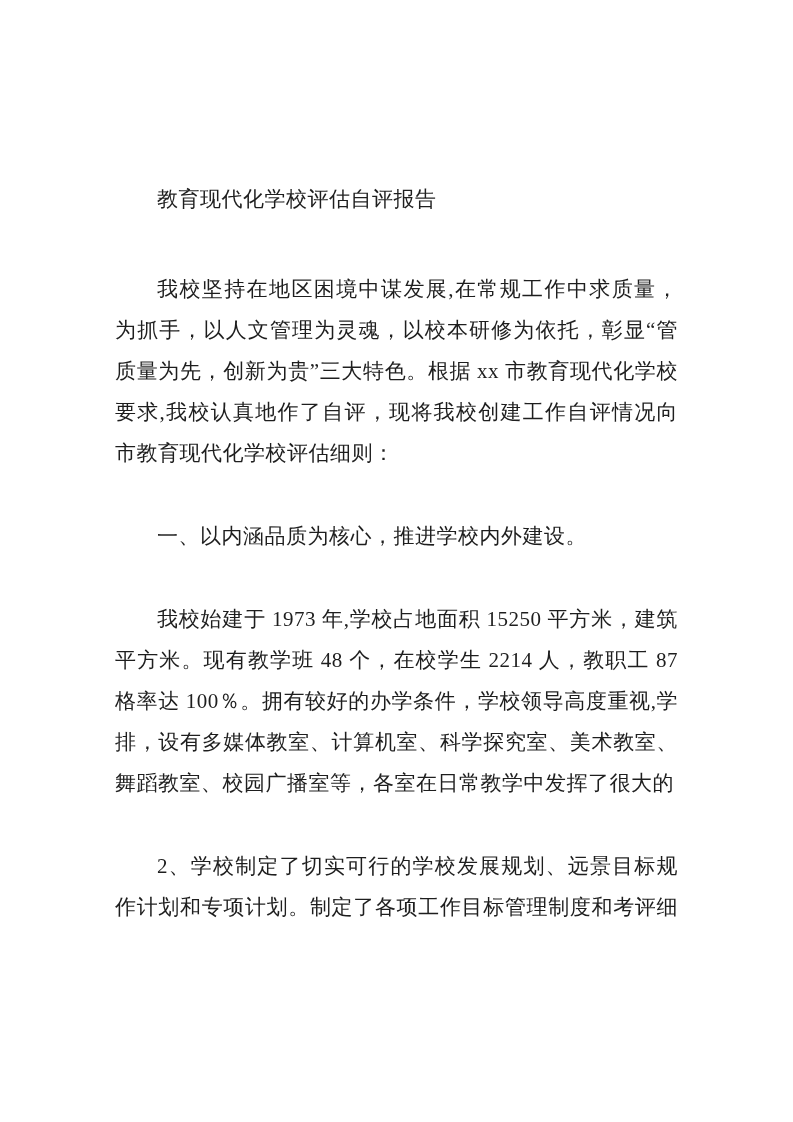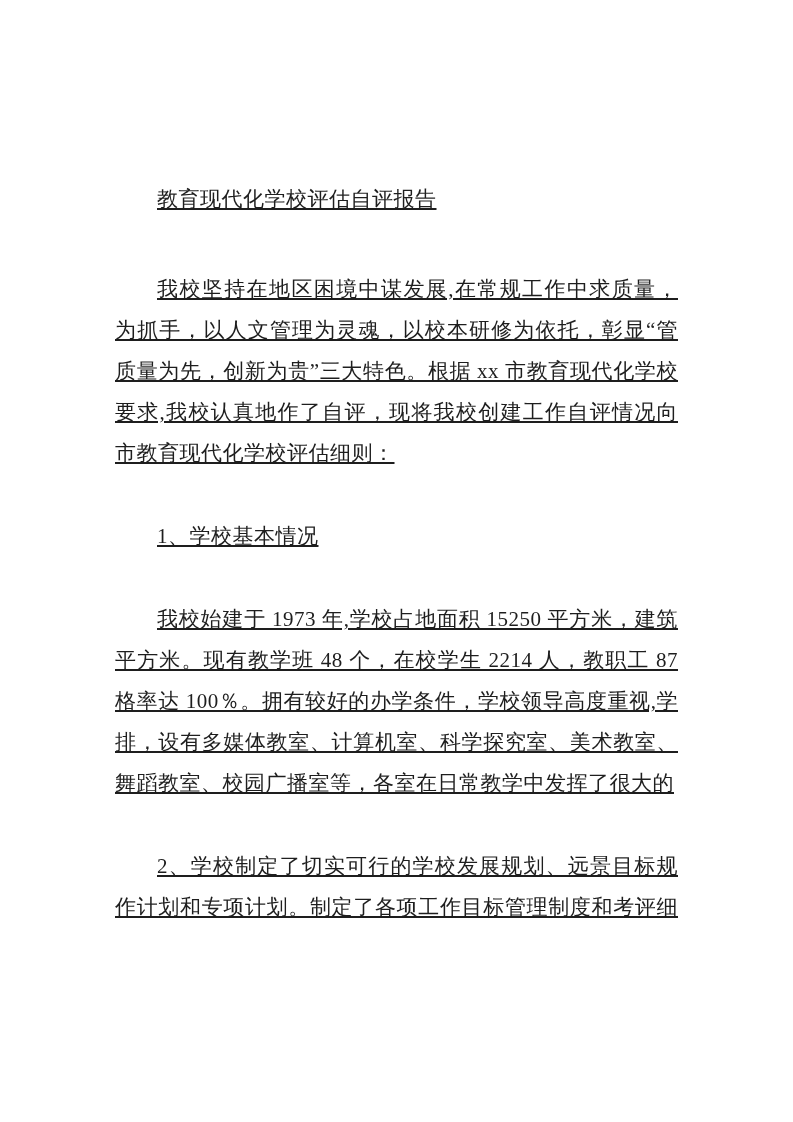--- a/index.html
+++ b/index.html
@@ -15,21 +15,20 @@
     margin: 0 auto;
     background: #ffffff;
     padding: 179px 115px 0 115px;
     font-family: "Liberation Serif", "DejaVu Serif", serif;
     font-size: 21px;
     color: #1e1e1e;
     overflow: hidden;
   }
   .block {
     margin-bottom: 42px;
-    text-decoration: underline;
   }
   .title-block {
     margin-bottom: 49px;
   }
   .line {
     line-height: 41px;
     height: 41px;
     letter-spacing: 0.5px;
     white-space: normal;
     overflow: hidden;
@@ -53,24 +52,24 @@
   </div>
 
   <div class="block">
     <div class="line fill indent">我校坚持在地区困境中谋发展,在常规工作中求质量，以教学特色</div>
     <div class="line fill">为抓手，以人文管理为灵魂，以校本研修为依托，彰显“管理为本，</div>
     <div class="line fill">质量为先，创新为贵”三大特色。根据 xx 市教育现代化学校评估细则</div>
     <div class="line fill">要求,我校认真地作了自评，现将我校创建工作自评情况向各位领导、</div>
     <div class="line">市教育现代化学校评估细则：</div>
   </div>
 
+  <div class="block">
+    <div class="line indent">一、以内涵品质为核心，推进学校内外建设。</div>
+  </div>
 
-  <div class="block">
-    <div class="line indent">1、学校基本情况</div>
-  </div>
 
   <div class="block">
     <div class="line fill indent">我校始建于 1973 年,学校占地面积 15250 平方米，建筑面积 10658</div>
     <div class="line fill">平方米。现有教学班 48 个，在校学生 2214 人，教职工 87 人,学历合</div>
     <div class="line fill">格率达 100％。拥有较好的办学条件，学校领导高度重视,学校精心安</div>
     <div class="line fill">排，设有多媒体教室、计算机室、科学探究室、美术教室、音乐教室、</div>
     <div class="line">舞蹈教室、校园广播室等，各室在日常教学中发挥了很大的作用。</div>
   </div>
 
   <div class="block">

